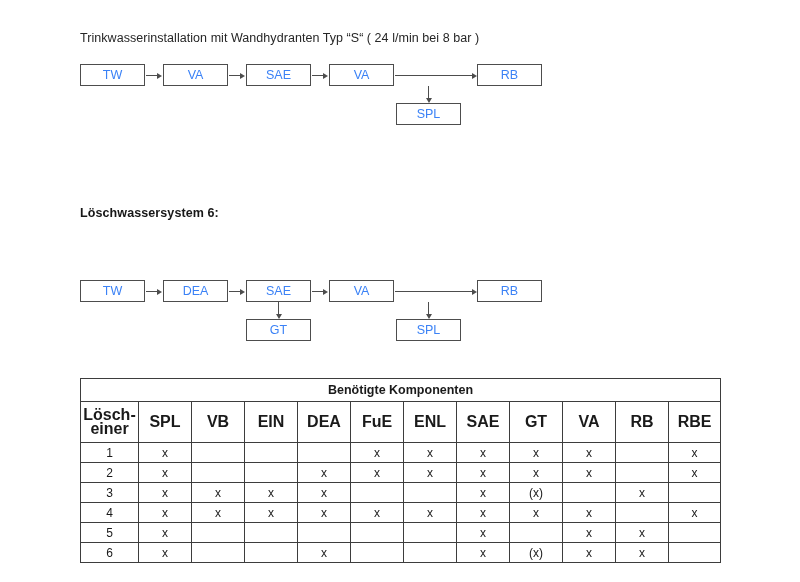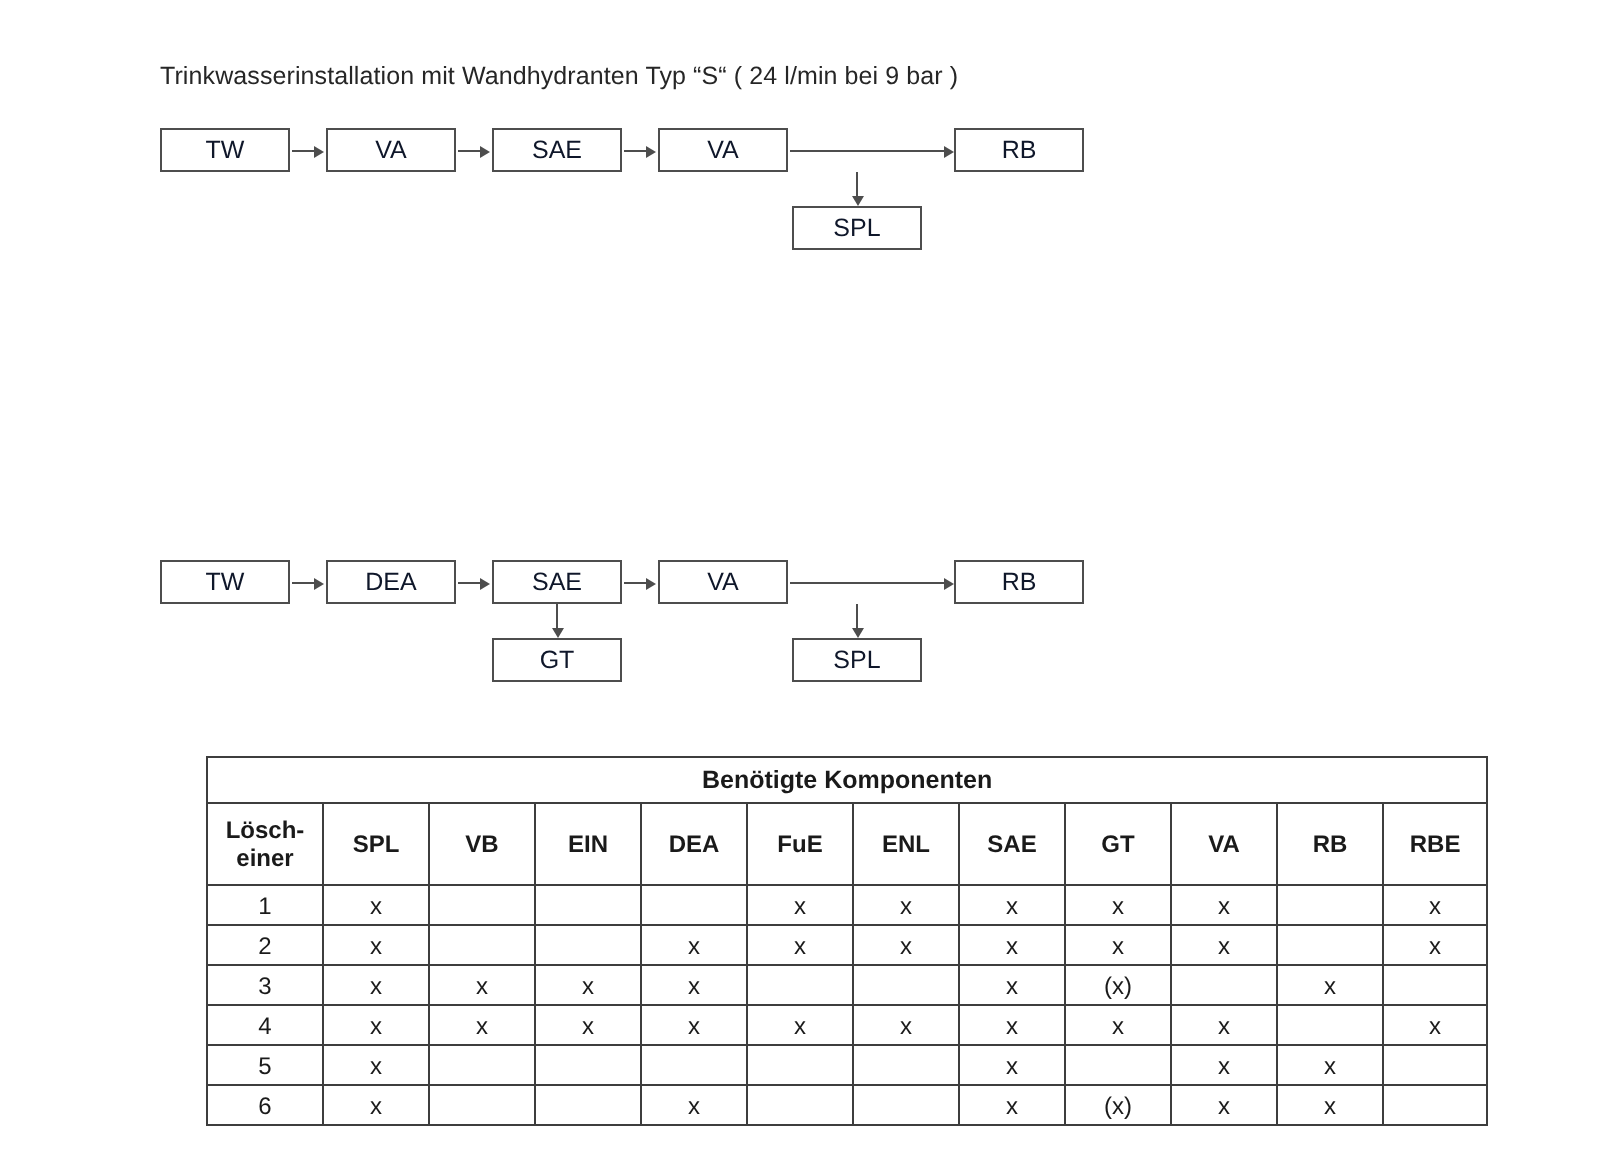--- a/index.html
+++ b/index.html
@@ -41,21 +41,21 @@
 
   .node {
     position: absolute;
     box-sizing: border-box;
     border: 1px solid #4d4d4d;
     background: #ffffff;
     height: 22px;
     line-height: 20px;
     text-align: center;
     font-size: 12.5px;
-    color: #0f172a;
+    color: #3b82f6;
   }
 
   .arrow-h {
     position: absolute;
     height: 9px;
     display: block;
   }
   .arrow-h .shaft {
     position: absolute;
     left: 0;
@@ -91,53 +91,52 @@
     border-right: 3px solid transparent;
     border-top: 5px solid #4d4d4d;
   }
 
   
   .comp-table {
     position: absolute;
     border-collapse: collapse;
     table-layout: fixed;
     background: #ffffff;
-    margin-left: 23px;
   }
   .comp-table th, .comp-table td {
     border: 1px solid #3d3d3d;
     text-align: center;
     vertical-align: middle;
     font-size: 12px;
     color: #1a1a1a;
     padding: 0;
   }
   .comp-table th.banner {
     height: 22px;
     font-weight: bold;
     font-size: 12.5px;
   }
   .comp-table th.colhead {
     height: 40px;
     font-weight: bold;
-    font-size: 12px;
+    font-size: 16px;
     line-height: 14px;
   }
   .comp-table td {
     height: 19px;
     font-weight: normal;
   }
   .comp-table td.rowlabel { font-size: 12px; }
 </style>
 </head>
 <body>
 
 <div class="page">
 
-  <div class="sys-desc" style="left:80px; top:31px;">Trinkwasserinstallation mit Wandhydranten Typ “S“ ( 24 l/min bei 9 bar )</div>
+  <div class="sys-desc" style="left:80px; top:31px;">Trinkwasserinstallation mit Wandhydranten Typ “S“ ( 24 l/min bei 8 bar )</div>
 
   <div class="diagram" style="left:80px; top:64px; width:470px; height:60px;">
 
     <div class="node" style="left:0px;   top:0px;  width:65px;">TW</div>
     <div class="node" style="left:83px;  top:0px;  width:65px;">VA</div>
     <div class="node" style="left:166px; top:0px;  width:65px;">SAE</div>
     <div class="node" style="left:249px; top:0px;  width:65px;">VA</div>
     <div class="node" style="left:397px; top:0px;  width:65px;">RB</div>
     <div class="node" style="left:316px; top:39px; width:65px;">SPL</div>
 
@@ -156,20 +155,21 @@
     <div class="arrow-h" style="left:315px; top:7px; width:82px;">
       <span class="shaft" style="width:77px;"></span>
         <span class="head" style="left:77px;"></span>
     </div>
     <div class="arrow-v" style="left:344px; top:22px; height:17px;">
       <span class="shaft" style="height:12px;"></span>
         <span class="head" style="top:12px;"></span>
     </div>
   </div>
 
+  <div class="sys-title" style="left:80px; top:206px;">Löschwassersystem 6:</div>
 
   <div class="diagram" style="left:80px; top:280px; width:470px; height:60px;">
 
     <div class="node" style="left:0px;   top:0px;  width:65px;">TW</div>
     <div class="node" style="left:83px;  top:0px;  width:65px;">DEA</div>
     <div class="node" style="left:166px; top:0px;  width:65px;">SAE</div>
     <div class="node" style="left:249px; top:0px;  width:65px;">VA</div>
     <div class="node" style="left:397px; top:0px;  width:65px;">RB</div>
     <div class="node" style="left:166px; top:39px; width:65px;">GT</div>
     <div class="node" style="left:316px; top:39px; width:65px;">SPL</div>

